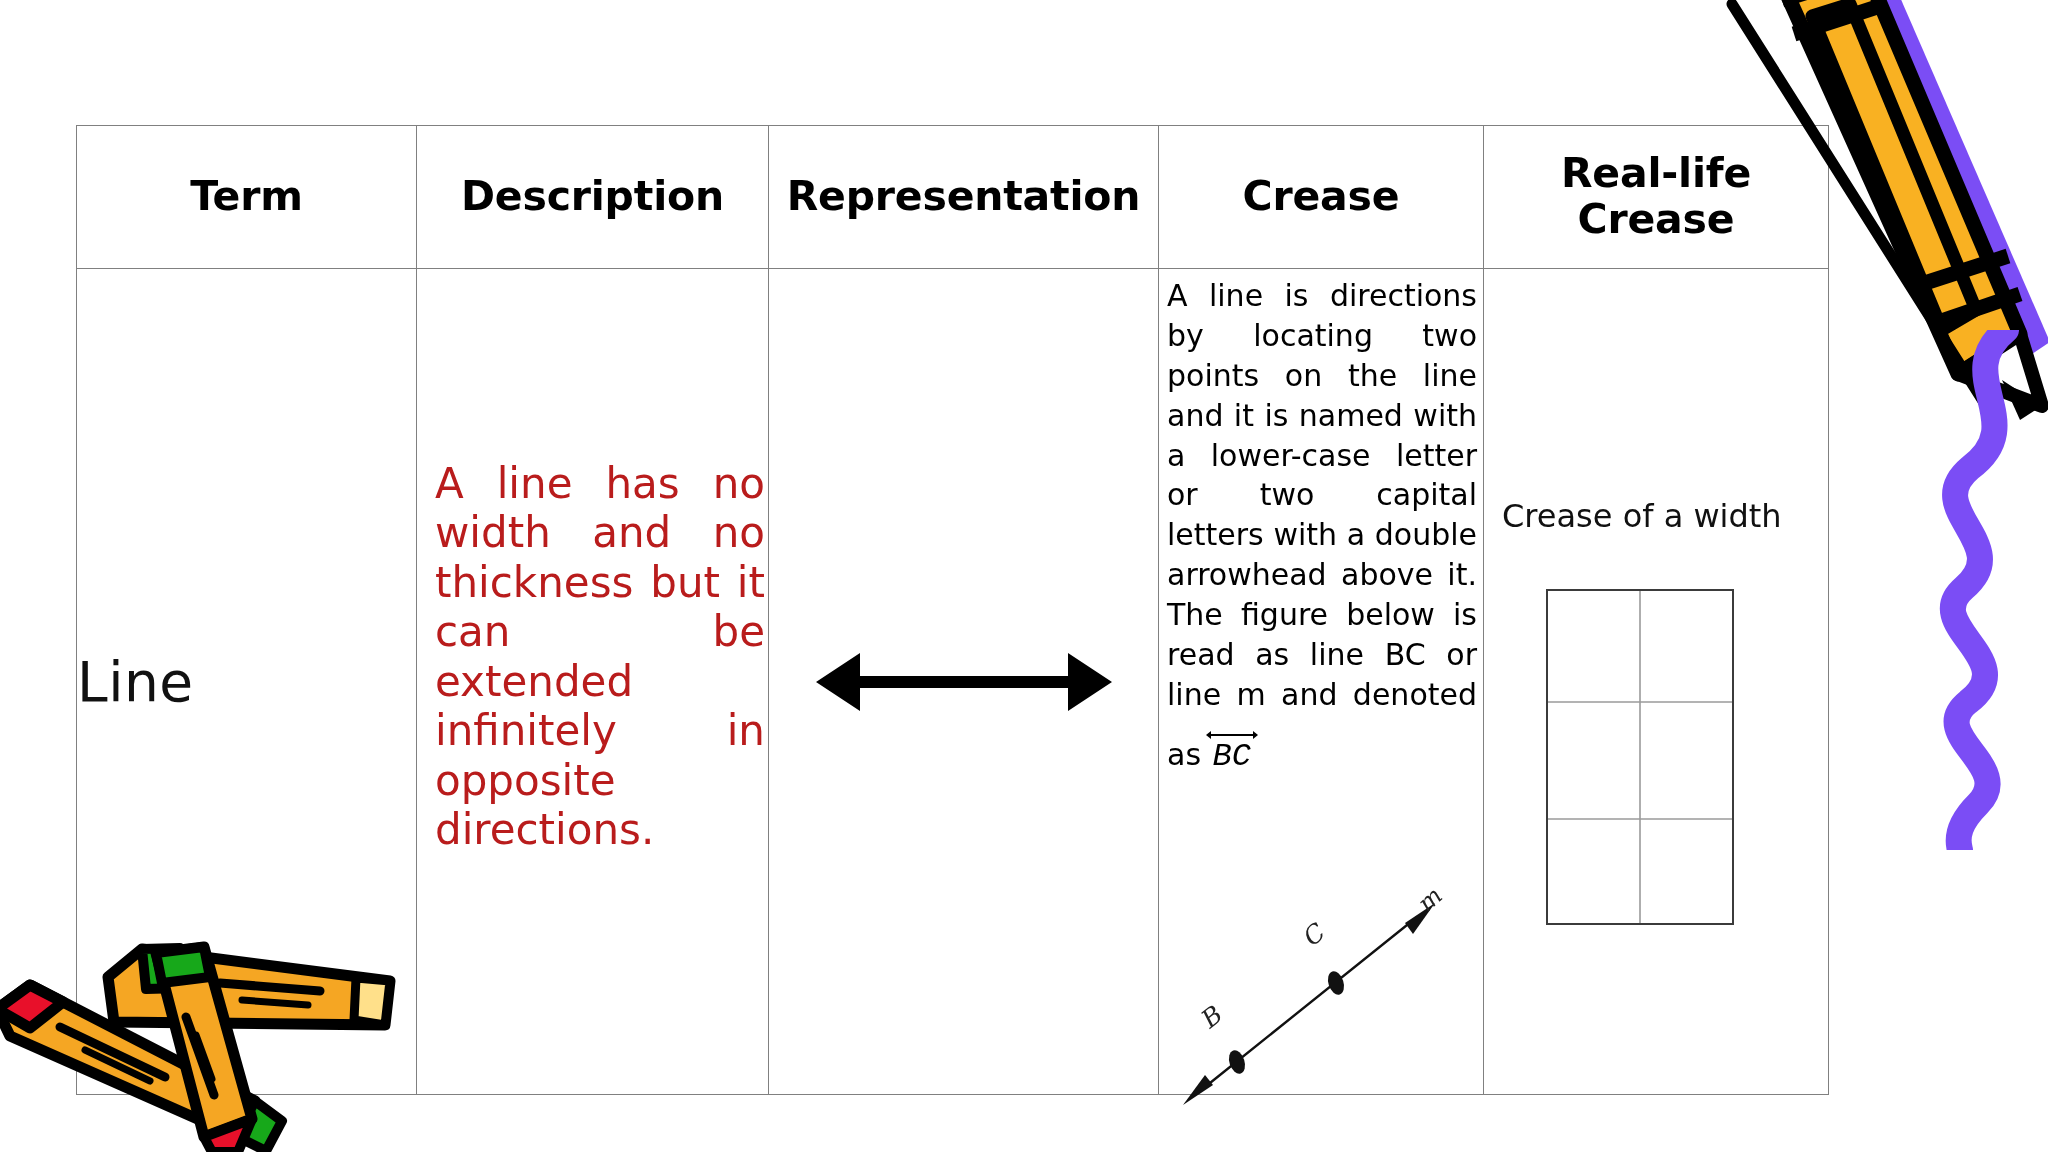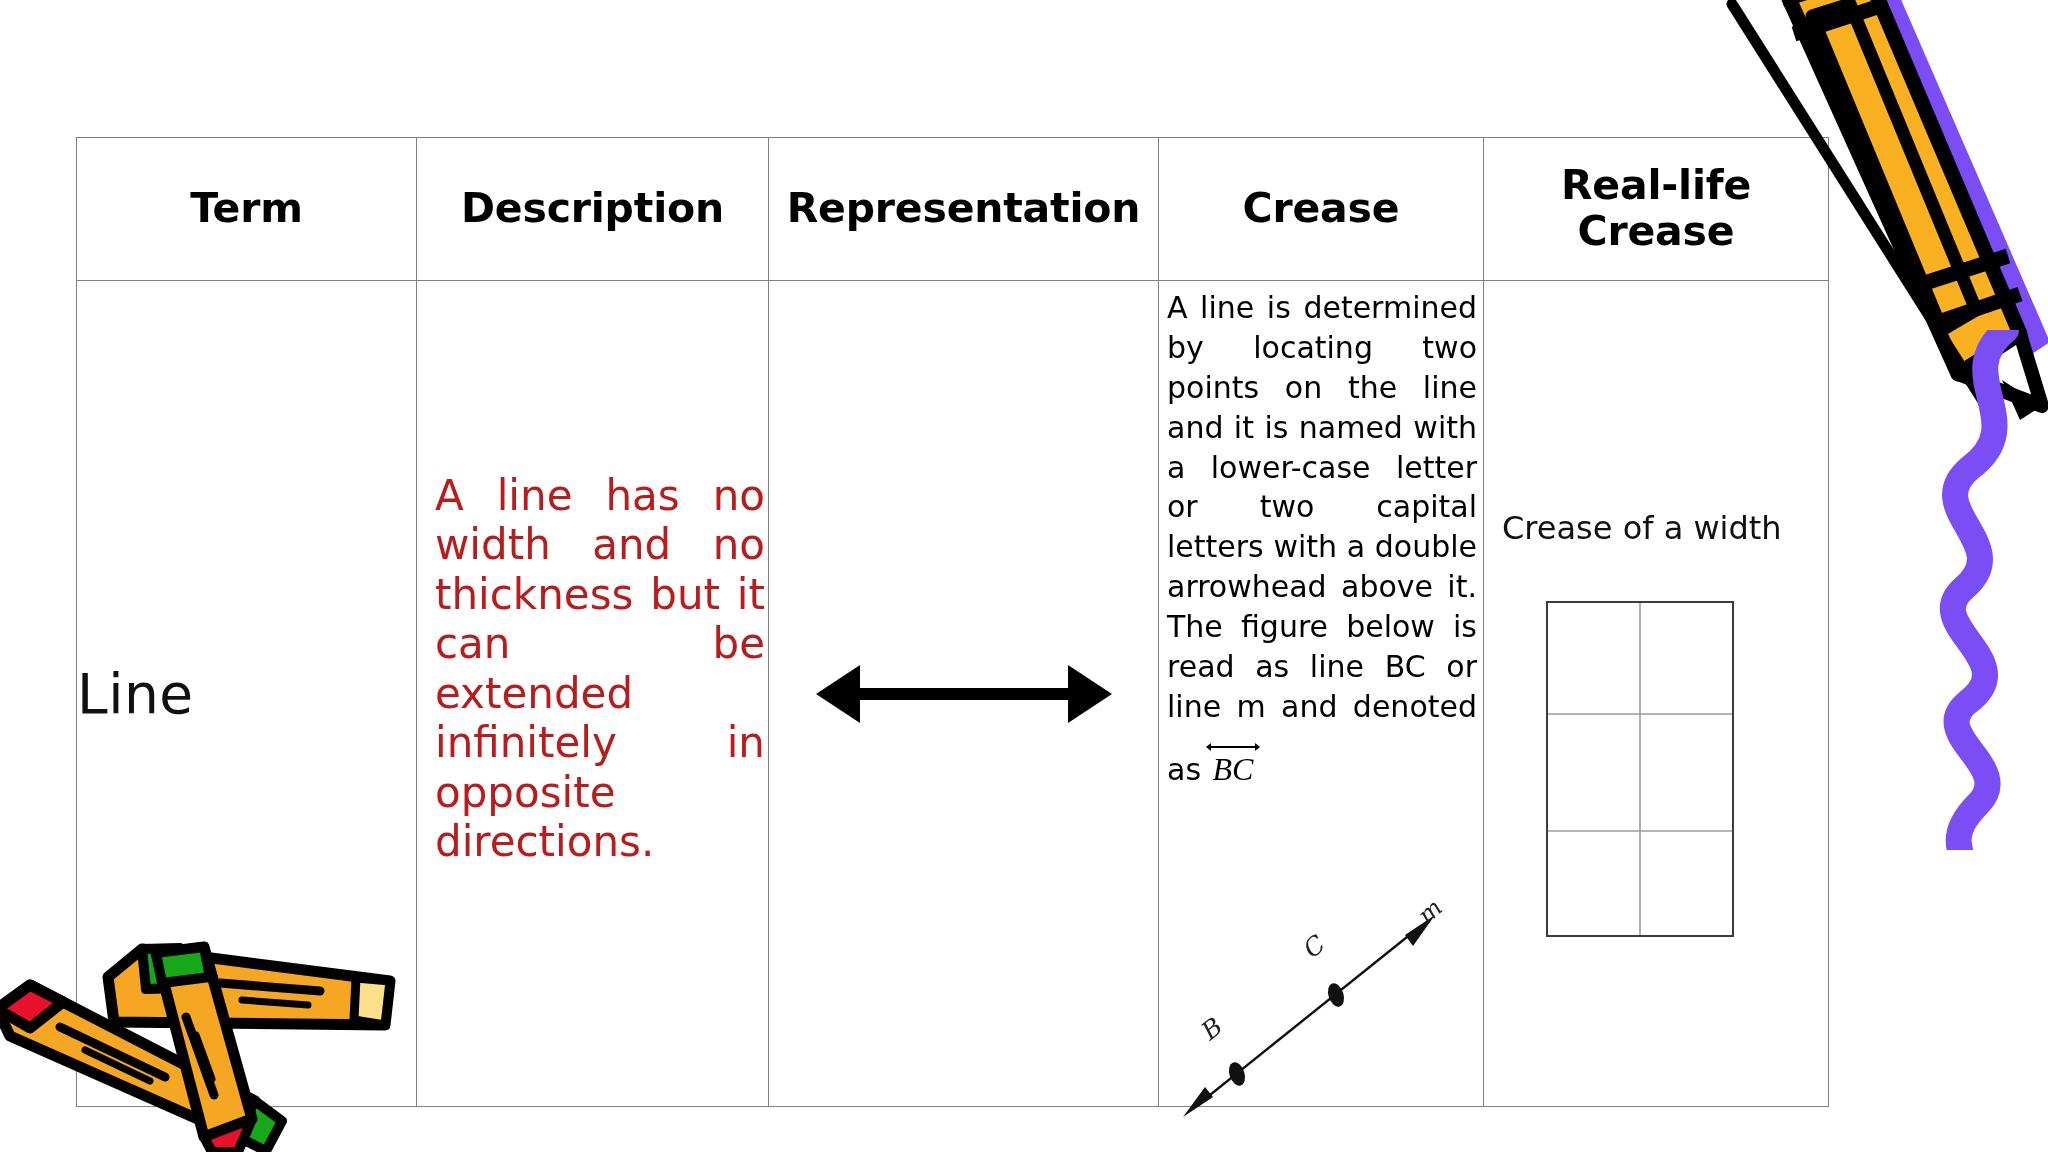--- a/index.html
+++ b/index.html
@@ -8,21 +8,21 @@
     background:#ffffff;
     font-family:"DejaVu Sans", sans-serif;
     overflow:hidden;
     position:relative;
   }
   .slide{position:absolute;inset:0;}
 
   
   .tbl{
     position:absolute;
-    left:76px; top:137px;
+    left:76px; top:125px;
     width:1752px; height:970px;
     border-collapse:collapse;
     table-layout:fixed;
   }
   .tbl td,.tbl th{
     border:1.5px solid #808080;
     padding:0;
     vertical-align:middle;
     background:transparent;
   }
@@ -86,21 +86,21 @@
     line-height:1.33;
     color:#000;
     text-align:justify;
     text-justify:inter-word;
     width:310px;
     font-family:"DejaVu Sans", sans-serif;
   }
   .bc-over{
     display:inline-block;
     position:relative;
-    font-family:Liberation Serif, serif;
+    font-family:Liberation Mono, monospace;
     font-style:italic;
     font-size:32px;
     line-height:1;
     padding:0 2px;
     vertical-align:baseline;
     margin-top:26px;
   }
   .bc-over .bar{
     position:absolute;
     left:-1px;right:-1px;top:-7px;
@@ -195,21 +195,21 @@
         <td class="repr-cell">
           <div class="arrow-holder">
             <svg width="300" height="80" viewBox="0 0 300 80">
               <path d="M2 40 L46 11 L46 34 L254 34 L254 11 L298 40 L254 69 L254 46 L46 46 L46 69 Z" fill="#000"></path>
             </svg>
           </div>
         </td>
 
         <td class="naming-cell">
           <div class="naming-inner">
-            <div class="naming-txt"><span>A line is determined by locating two points on the line and it is named with a lower-case letter or two capital letters with a double arrowhead above it. The figure below is read as line BC or line m and denoted as</span>
+            <div class="naming-txt"><span>A line is directions by locating two points on the line and it is named with a lower-case letter or two capital letters with a double arrowhead above it. The figure below is read as line BC or line m and denoted as</span>
               <span class="bc-over"><span class="bar"></span><span>BC</span></span>
             </div>
 
             <svg class="fig-bc" viewBox="0 0 300 230">
 
               <path d="M36 208 L248 38" stroke="#111" stroke-width="2.4" fill="none" stroke-linecap="round"></path>
 
               <path d="M14 226 L44 206 L36 196 Z" fill="#111"></path>
 
               <path d="M266 24 L236 44 L244 55 Z" fill="#111"></path>

